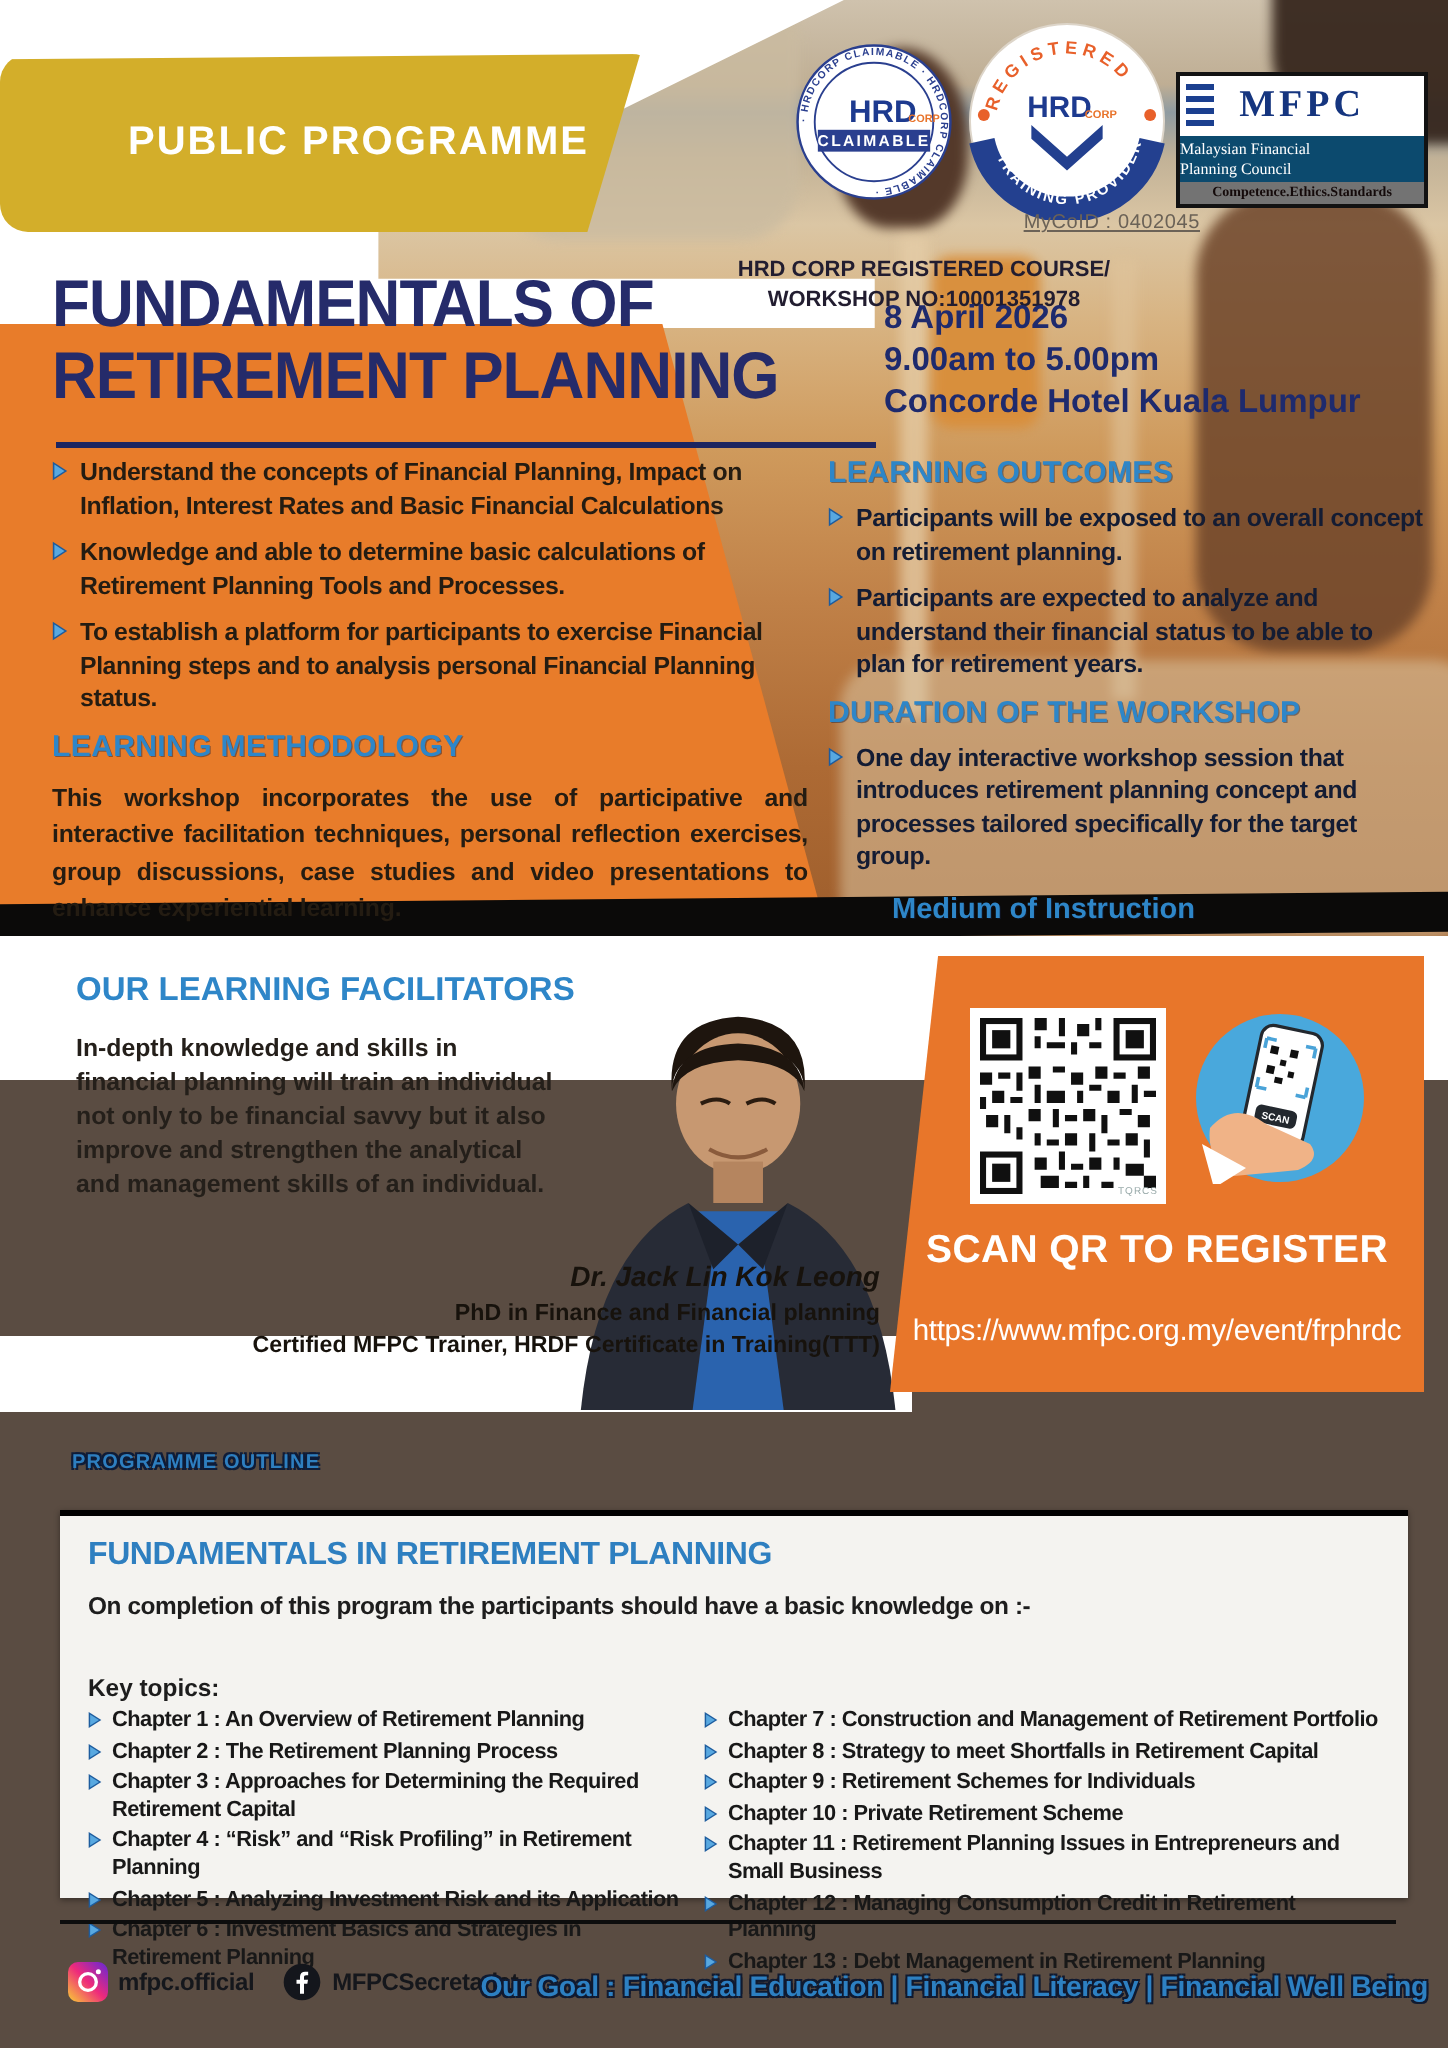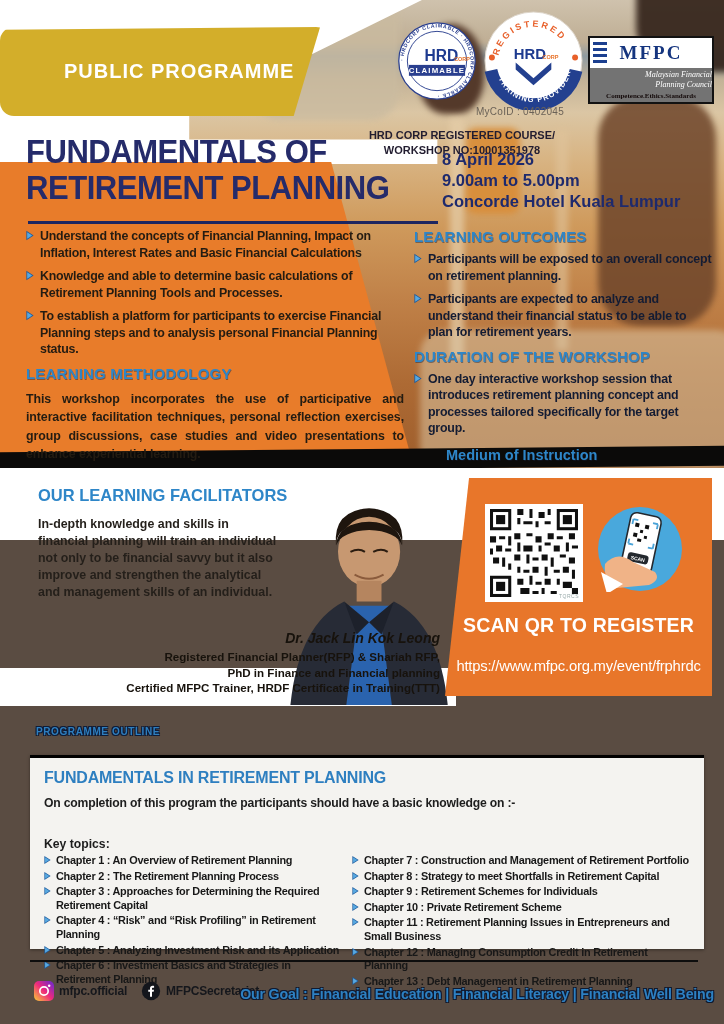--- a/index.html
+++ b/index.html
@@ -28,34 +28,34 @@
   .black-band{position:absolute;left:-6px;top:449px;width:740px;height:20px;background:#0b0a09;
     transform:skewY(-0.5deg);}
 
   .ribbon{position:absolute;left:0;top:27px;width:330px;height:89px;background:#d3ae2a;
     border-radius:14px;clip-path:polygon(0 3%,97% 0,89% 100%,0 100%);
     display:flex;align-items:center;}
   .ribbon span{padding-left:64px;color:#fff;font-size:20px;font-weight:700;letter-spacing:1px;}
 
   .badge-claimable{position:absolute;left:398px;top:22px;width:78px;height:78px;}
   .badge-registered{position:absolute;left:484px;top:11px;width:99px;height:99px;}
-  .mycoid{position:absolute;left:440px;top:106px;width:160px;text-align:center;
-    font-size:10px;color:#6b6257;letter-spacing:.3px;}
+  .mycoid{position:absolute;left:440px;top:106px;width:160px;text-align:right;
+    font-size:10px;color:#6b6257;letter-spacing:.3px;text-decoration:underline;}
   .course-no{position:absolute;left:348px;top:128px;width:228px;text-align:center;
     font-size:11px;font-weight:800;color:#221d30;line-height:14.5px;}
 
   .mfpc-box{position:absolute;left:588px;top:36px;width:126px;height:68px;border:2px solid #121212;
     background:#fff;box-sizing:border-box;display:flex;flex-direction:column;}
   .mfpc-top{height:31px;position:relative;display:flex;align-items:center;justify-content:center;}
   .mfpc-stripes{position:absolute;left:3px;top:4px;width:14px;height:23px;
     background:repeating-linear-gradient(180deg,#1b3f8f 0 3px,#fff 3px 6px);}
   .mfpc-acronym{font-family:"Liberation Serif",serif;font-weight:700;font-size:19px;
     color:#15357f;letter-spacing:2px;}
-  .mfpc-mid{background:#737373;color:#fff;text-align:right;font-family:"Liberation Serif",serif;
-    font-size:8px;line-height:9.5px;padding:2px 0;font-style:italic;}
+  .mfpc-mid{background:#0c4a6e;color:#fff;text-align:left;font-family:"Liberation Serif",serif;
+    font-size:8px;line-height:9.5px;padding:2px 0;}
   .mfpc-red{background:#737373;color:#140a0a;text-align:center;font-family:"Liberation Serif",serif;
     font-size:7px;font-weight:700;line-height:11px;}
 
   .title{position:absolute;left:26px;top:134px;color:#252b6a;font-weight:800;font-size:33px;
     line-height:36px;letter-spacing:-0.5px;transform:scaleX(.94);transform-origin:left top;white-space:nowrap;}
   .title-rule{position:absolute;left:28px;top:221px;width:410px;height:3px;background:#1d2560;}
 
   .event{position:absolute;left:442px;top:149px;color:#1e2a6d;font-weight:700;font-size:16.5px;
     line-height:21px;}
 
@@ -313,21 +313,20 @@
     <path d="M16,200 Q24,122 68,100 L80,124 L70,200 Z" fill="#272b36"></path>
     <path d="M168,200 Q160,122 116,100 L104,124 L114,200 Z" fill="#272b36"></path>
     <path d="M68,100 L92,120 L80,132 Z" fill="#1d212b"></path>
     <path d="M116,100 L92,120 L104,132 Z" fill="#1d212b"></path>
   </svg>
 
   <div class="fac-name-block">
     <div class="fac-name">Dr. Jack Lin Kok Leong</div>
     <ul class="fac-creds">
 
-    <li>Registered Financial Planner(RFP) &amp; Shariah RFP,</li>
         <li>PhD in Finance and Financial planning</li>
         <li>Certified MFPC Trainer, HRDF Certificate in Training(TTT)</li>
       </ul>
   </div>
 
   <div class="qr-panel">
     <div class="qr-wrap">
       <svg viewBox="0 0 29 29">
         <rect width="29" height="29" fill="#fff"></rect>
         <g fill="#101010">

